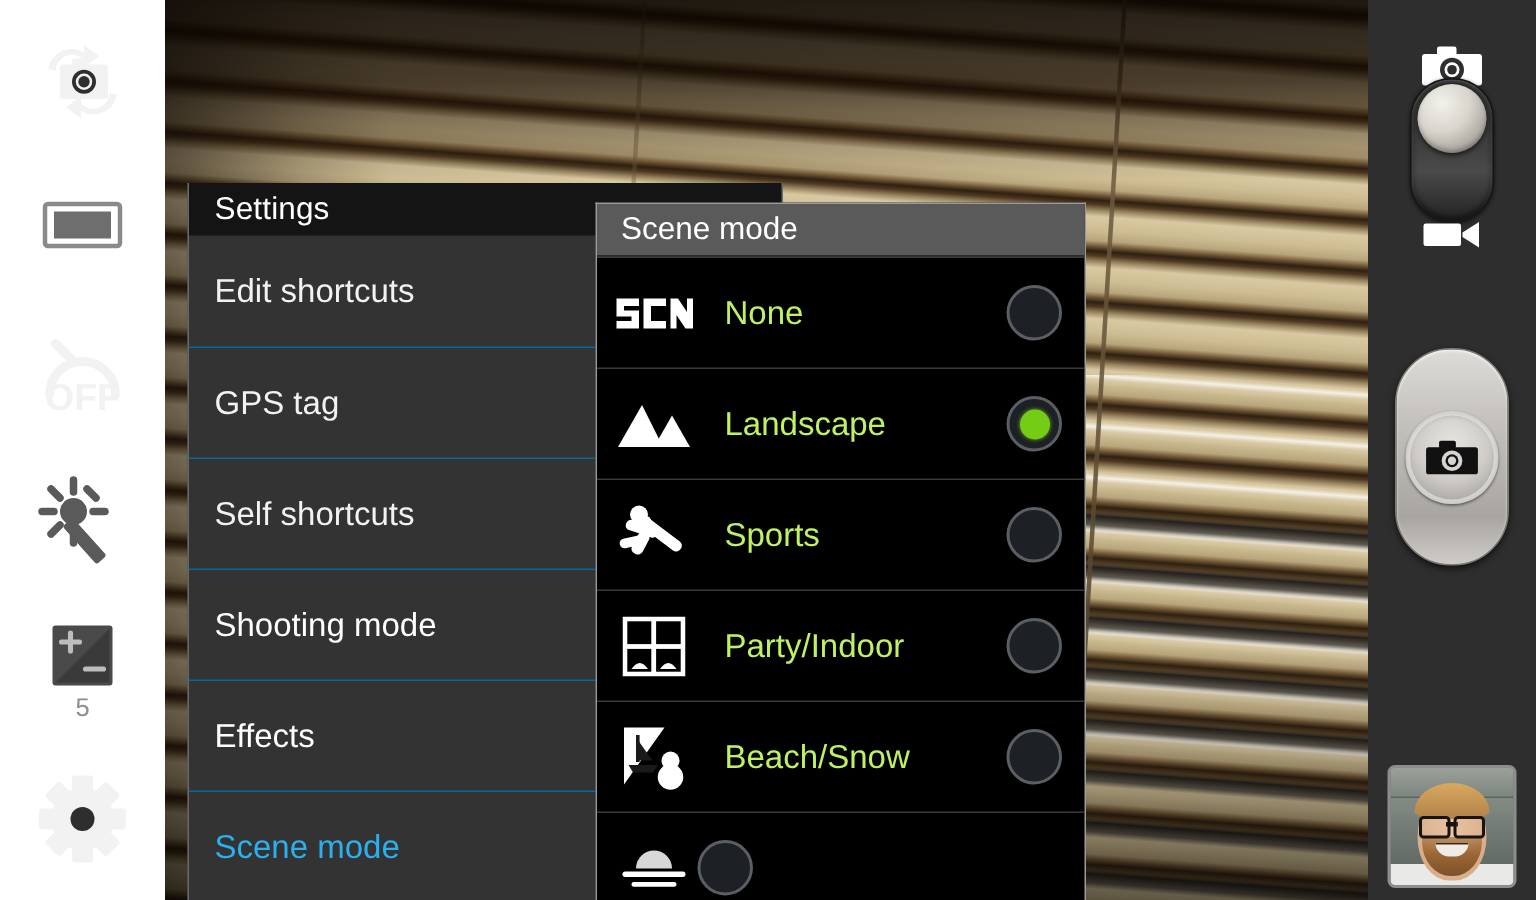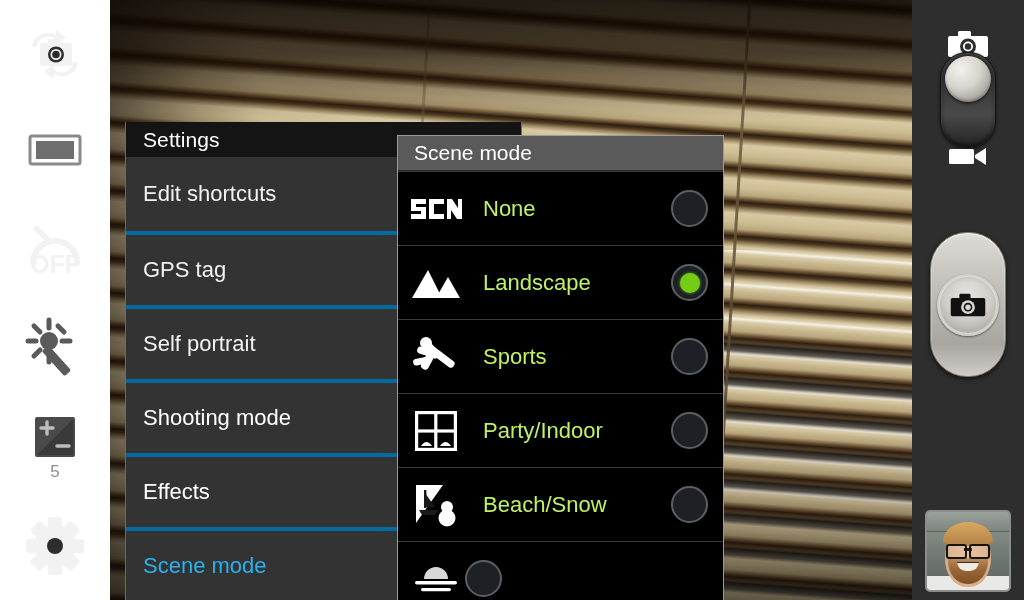--- a/index.html
+++ b/index.html
@@ -307,21 +307,21 @@
   }
   .settings-list { position: relative; }
   .set-row {
     position: relative;
     height: 74px;
     display: flex;
     align-items: center;
     justify-content: space-between;
     padding: 0 16px 0 17px;
     box-sizing: border-box;
-    border-top: 4px solid #0369a1;
+    border-top: 1px solid #0369a1;
   }
   .set-row:first-child { border-top: none; }
   .set-label { font-size: 22px; color: #f2f2f2; }
   .set-value { font-size: 22px; color: #2aa3d6; }
   .set-row.disabled .set-label { color: #ffffff; }
   .set-row.disabled .set-value { color: #1f6a8c; }
   .set-row.selected .set-label { color: #2ab0ef; }
   .set-row.selected .set-value { color: #2ab0ef; }
   .set-row.partial { height: 26px; }
 
@@ -541,21 +541,21 @@
         <span class="set-label">Edit shortcuts</span>
         <span class="set-value"></span>
       </div>
 
       <div class="set-row">
         <span class="set-label">GPS tag</span>
         <span class="set-value"></span>
       </div>
 
       <div class="set-row">
-        <span class="set-label">Self portrait</span>
+        <span class="set-label">Self shortcuts</span>
         <span class="set-value"></span>
       </div>
 
       <div class="set-row disabled">
         <span class="set-label">Shooting mode</span>
         <span class="set-value">S</span>
       </div>
 
       <div class="set-row disabled">
         <span class="set-label">Effects</span>

